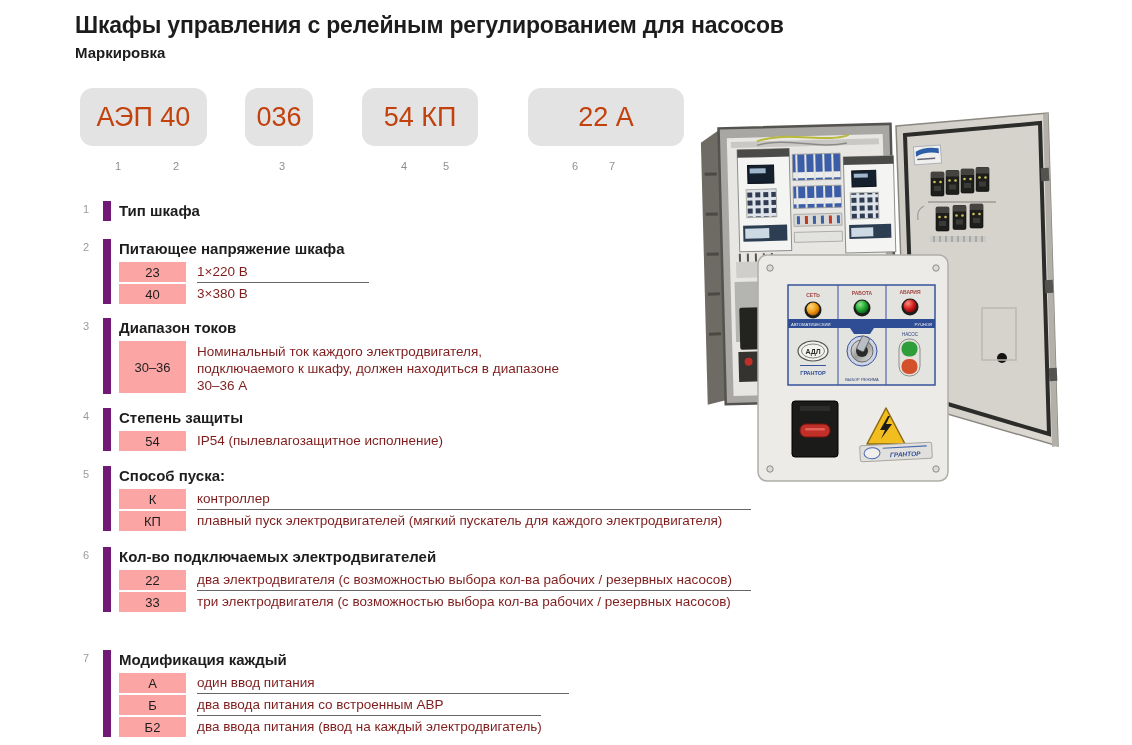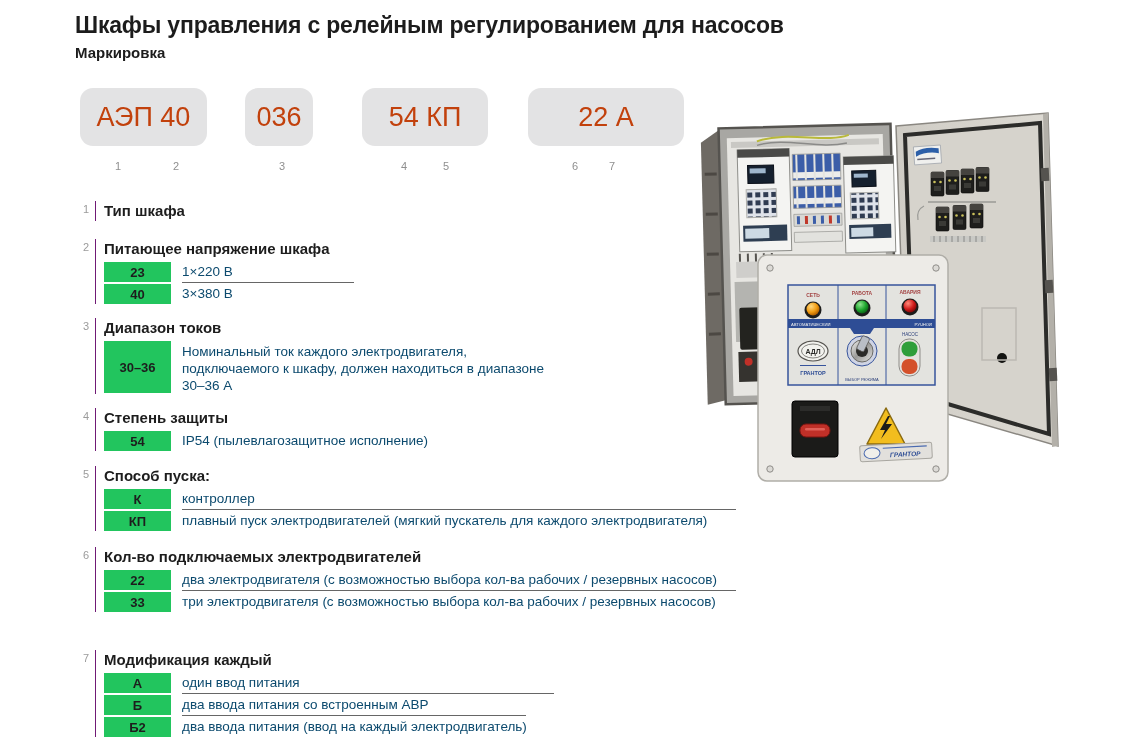--- a/index.html
+++ b/index.html
@@ -12,27 +12,27 @@
 
   
   .mbox{position:absolute;top:88px;height:58px;background:#e3e3e4;border-radius:13px;
     display:flex;align-items:center;justify-content:center;
     font-size:27px;font-weight:400;color:#c2410c;}
   .digit{position:absolute;top:160px;font-size:11px;color:#8f8f8f;transform:translateX(-50%);}
 
   
   .section{position:absolute;left:75px;width:670px;}
   .snum{position:absolute;left:0;top:2px;width:14px;text-align:right;font-size:11px;color:#9b9b9b;}
-  .scontent{margin-left:20px;border-left:1px solid #701a75;padding-left:8px;}
+  .scontent{margin-left:28px;border-left:8px solid #701a75;padding-left:8px;}
   .stitle{font-size:15px;font-weight:700;color:#1d1d1d;line-height:20px;margin-bottom:3px;}
   .srow{position:relative;display:flex;align-items:flex-start;margin-bottom:2px;}
-  .code{flex:0 0 67px;min-height:20px;background:#22c55e;display:flex;align-items:center;justify-content:center;
-    font-size:13px;color:#1d1d1d;font-weight:bold;}
+  .code{flex:0 0 67px;min-height:20px;background:#fca5a5;display:flex;align-items:center;justify-content:center;
+    font-size:13px;color:#1d1d1d;}
   .code.tall{min-height:52px;}
-  .desc{margin-left:11px;font-size:13.5px;color:#0c4a6e;line-height:20px;white-space:pre-line;}
+  .desc{margin-left:11px;font-size:13.5px;color:#7f1d1d;line-height:20px;white-space:pre-line;}
   .desc.multi{line-height:17px;padding-top:2px;}
   .sep{position:absolute;left:78px;bottom:-1px;height:1px;background:#666;}
   .sep.w-short{width:172px;}
   .sep.w-full{width:554px;}
   .sep.w-mid{width:372px;}
   .sep.w-mid2{width:344px;}
 
   
   .photo{position:absolute;left:700px;top:110px;width:366px;height:372px;}
   svg text{font-family:"Liberation Sans",sans-serif;}
@@ -40,21 +40,21 @@
 </head>
 <body>
 
 <div class="page">
 
   <div class="title">Шкафы управления с релейным регулированием для насосов</div>
   <div class="subtitle">Маркировка</div>
 
   <div class="mbox" style="left:80px;width:127px">АЭП 40</div>
   <div class="mbox" style="left:245px;width:68px">036</div>
-  <div class="mbox" style="left:362px;width:126px">54 КП</div>
+  <div class="mbox" style="left:362px;width:116px">54 КП</div>
   <div class="mbox" style="left:528px;width:156px">22 А</div>
 
   <span class="digit" style="left:118px">1</span>
   <span class="digit" style="left:176px">2</span>
   <span class="digit" style="left:282px">3</span>
   <span class="digit" style="left:404px">4</span>
   <span class="digit" style="left:446px">5</span>
   <span class="digit" style="left:575px">6</span>
   <span class="digit" style="left:612px">7</span>
 

